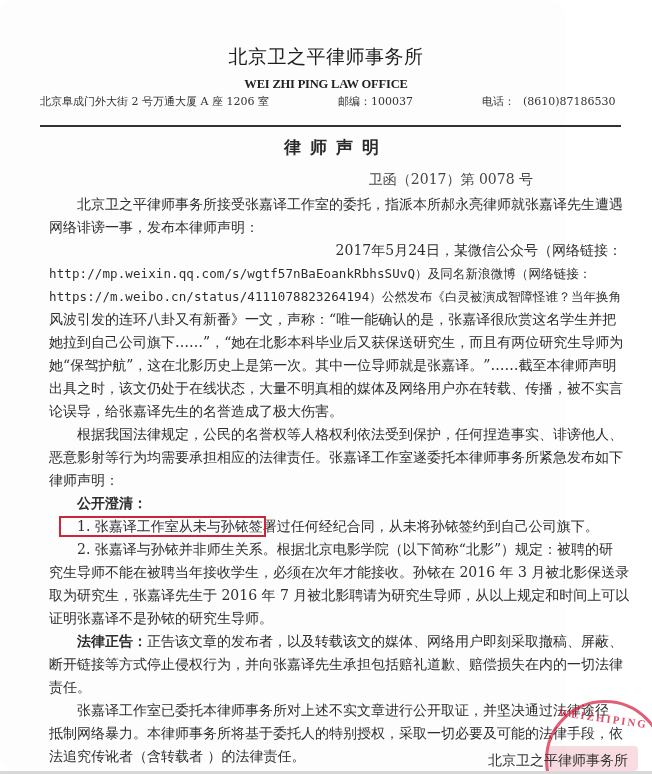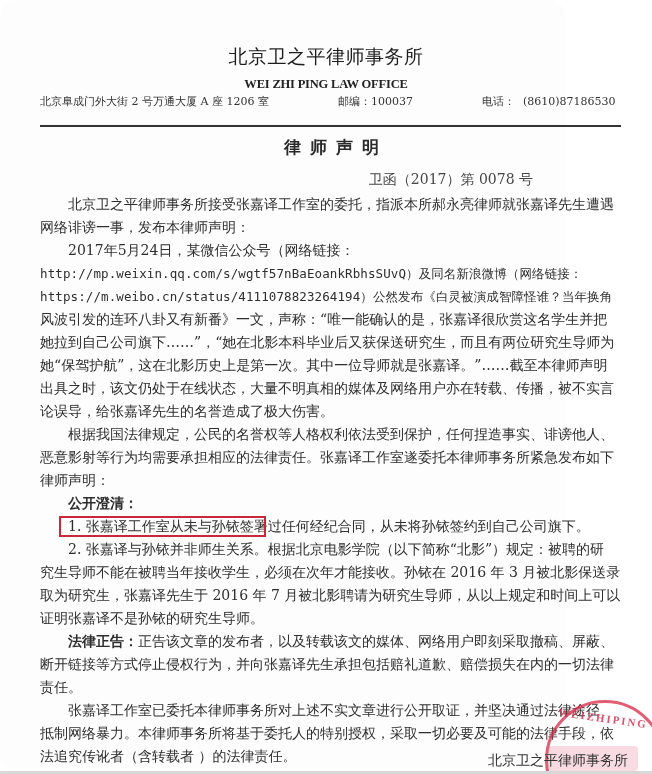--- a/index.html
+++ b/index.html
@@ -87,30 +87,31 @@
     width: 582px;
     font-size: 14px;
     line-height: 23px;
     color: #2e2e2e;
   }
   .line {
     display: block;
     height: 23px;
     white-space: nowrap;
     overflow: visible;
+    margin-left: 9px;
   }
   .indent { padding-left: 28px; }
   .mono {
     font-family: "DejaVu Sans Mono", "Liberation Mono", monospace;
     font-size: 12.5px;
     letter-spacing: 0.1px;
   }
   .justify-spread {
     display: flex;
-    justify-content: flex-start;
+    justify-content: flex-end;
   }
   .bold { font-weight: bold; }
   .red-box {
     position: absolute;
     left: 59px; top: 516px;
     width: 207px; height: 21px;
     border: 2px solid #c8283a;
     box-sizing: border-box;
   }
   .stamp {

